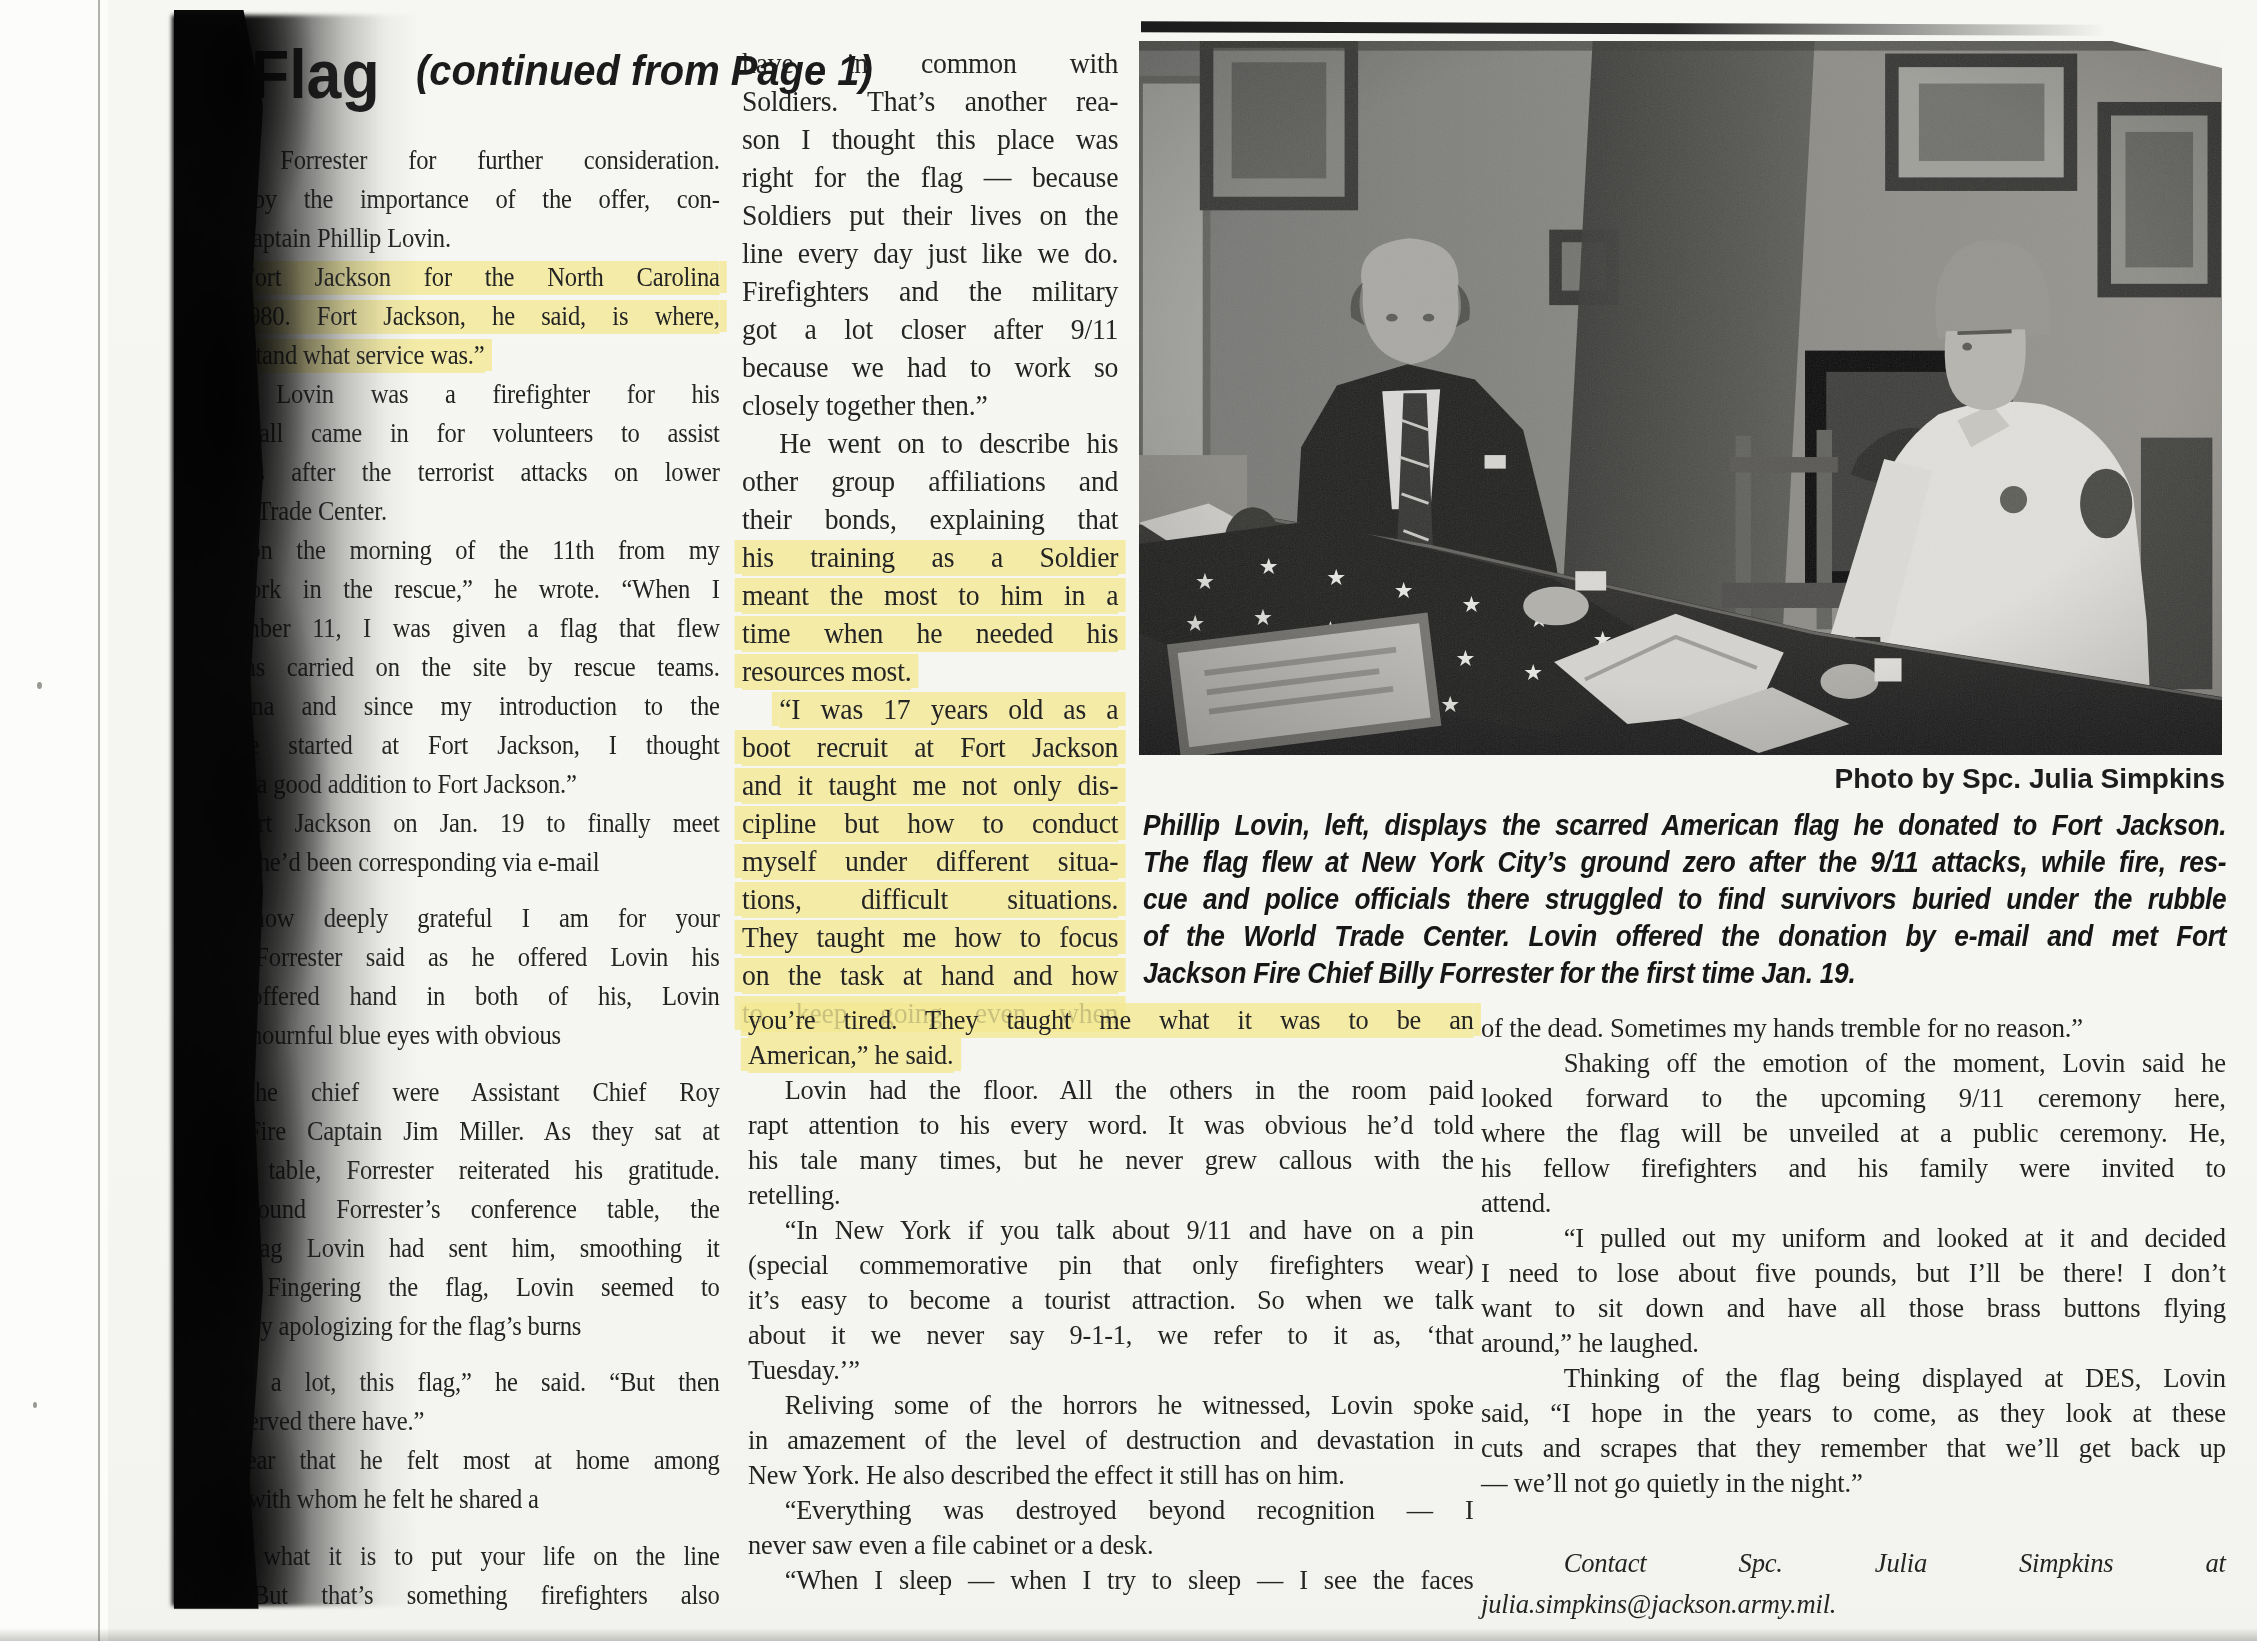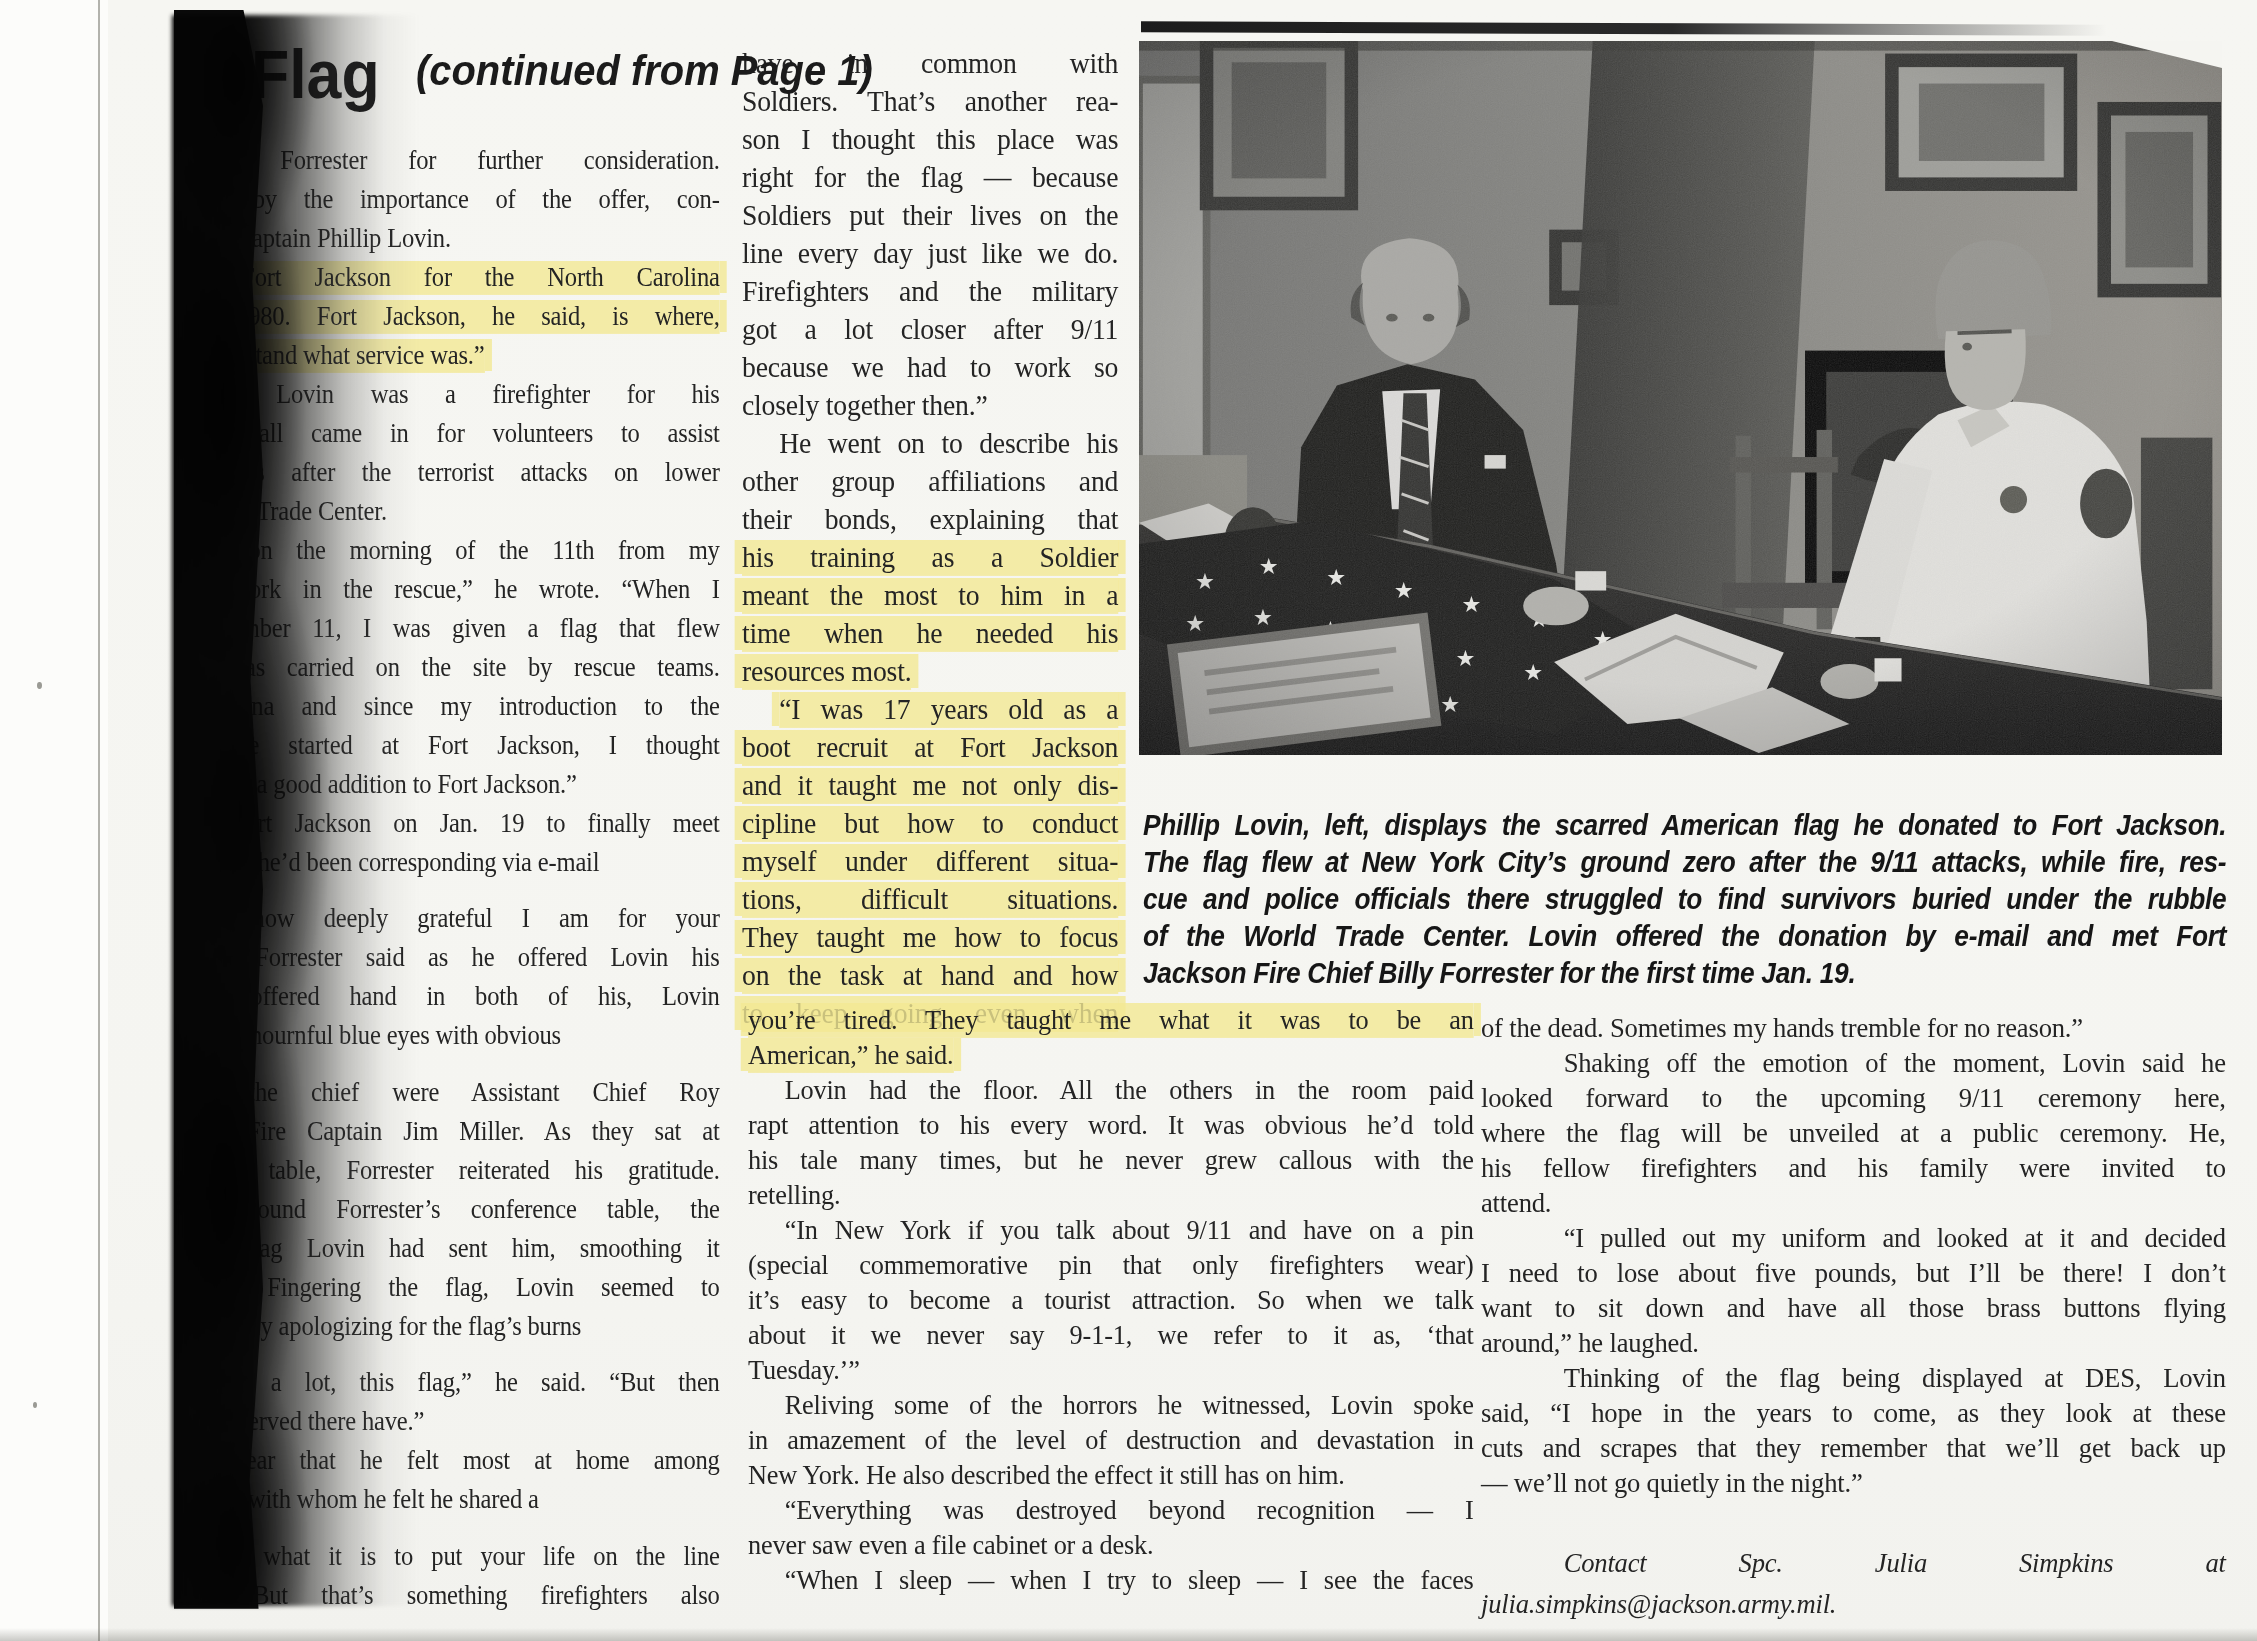--- a/index.html
+++ b/index.html
@@ -306,20 +306,21 @@
         <rect x="70" y="658" width="180" height="6" fill="#8e8d89"></rect>
         <rect x="70" y="678" width="192" height="6" fill="#8e8d89"></rect>
       </g>
       <rect x="0" y="0" width="1122" height="10" fill="#333330" opacity="0.6"></rect>
       <rect x="0" y="0" width="1122" height="738" fill="url(#vin)"></rect>
       <rect x="0" y="0" width="1122" height="738" filter="url(#grain)" opacity="0.3"></rect>
       <polygon points="1122,0 1122,28 1008,0" fill="#f5f5f1"></polygon>
     </svg>
   </div>
 
+  <div id="photo-credit">Photo by Spc. Julia Simpkins</div>
 
   <div id="caption" class="col">
       <div class="tl"><span class="in">Phillip Lovin, left, displays the scarred American flag he donated to Fort Jackson.</span></div>
       <div class="tl"><span class="in">The flag flew at New York City’s ground zero after the 9/11 attacks, while fire, res-</span></div>
       <div class="tl"><span class="in">cue and police officials there struggled to find survivors buried under the rubble</span></div>
       <div class="tl"><span class="in">of the World Trade Center. Lovin offered the donation by e-mail and met Fort</span></div>
       <div class="tl last"><span class="in">Jackson Fire Chief Billy Forrester for the first time Jan. 19.</span></div>
     </div>
 
   <div id="smudge-core"></div>

